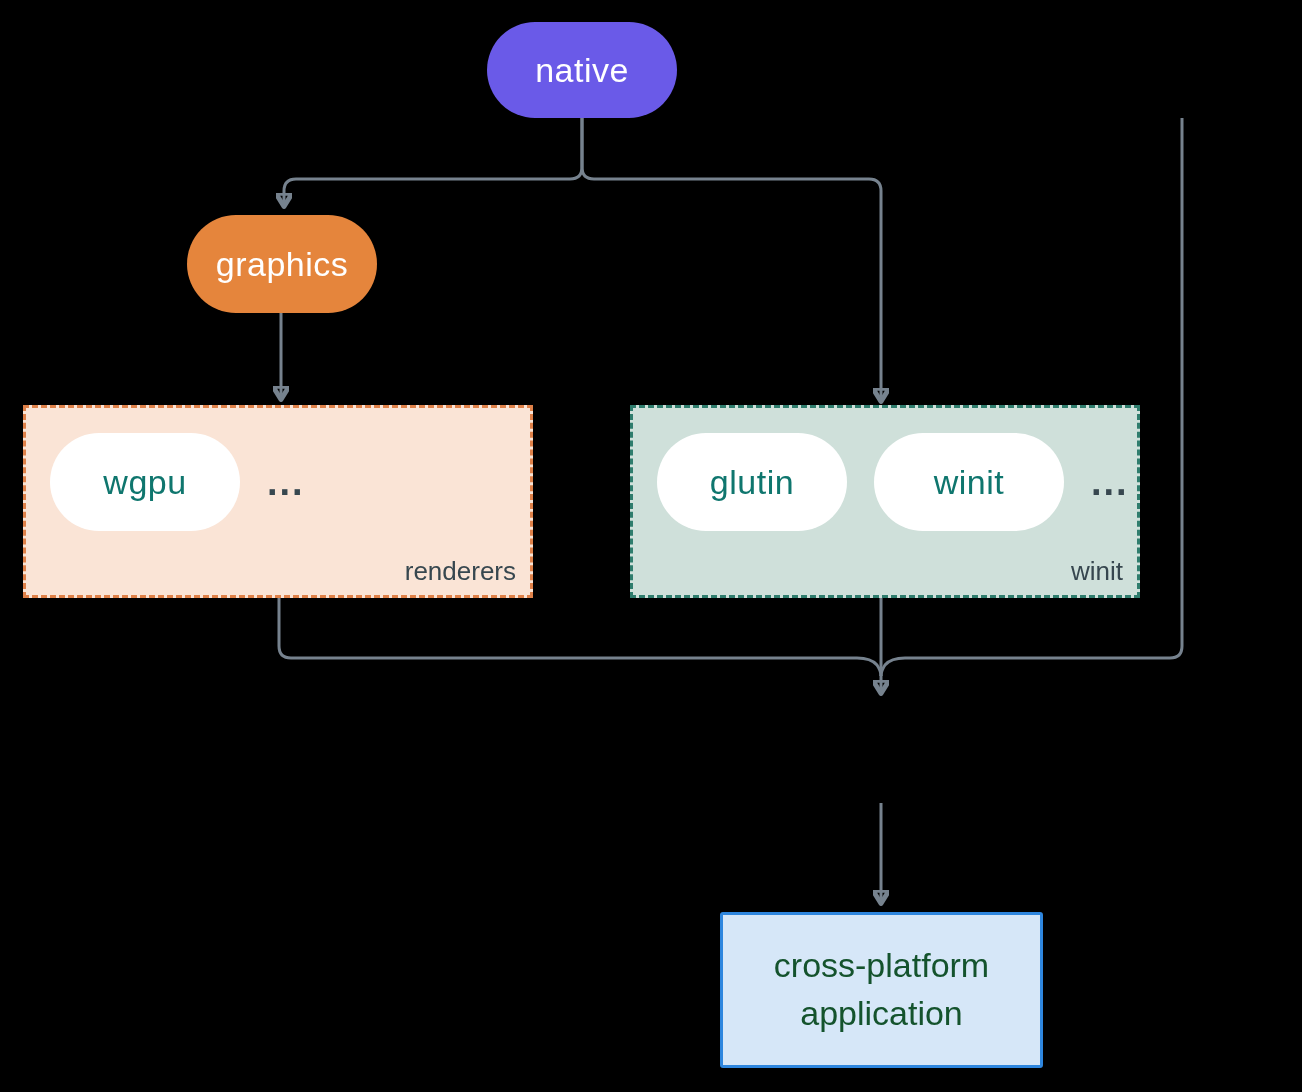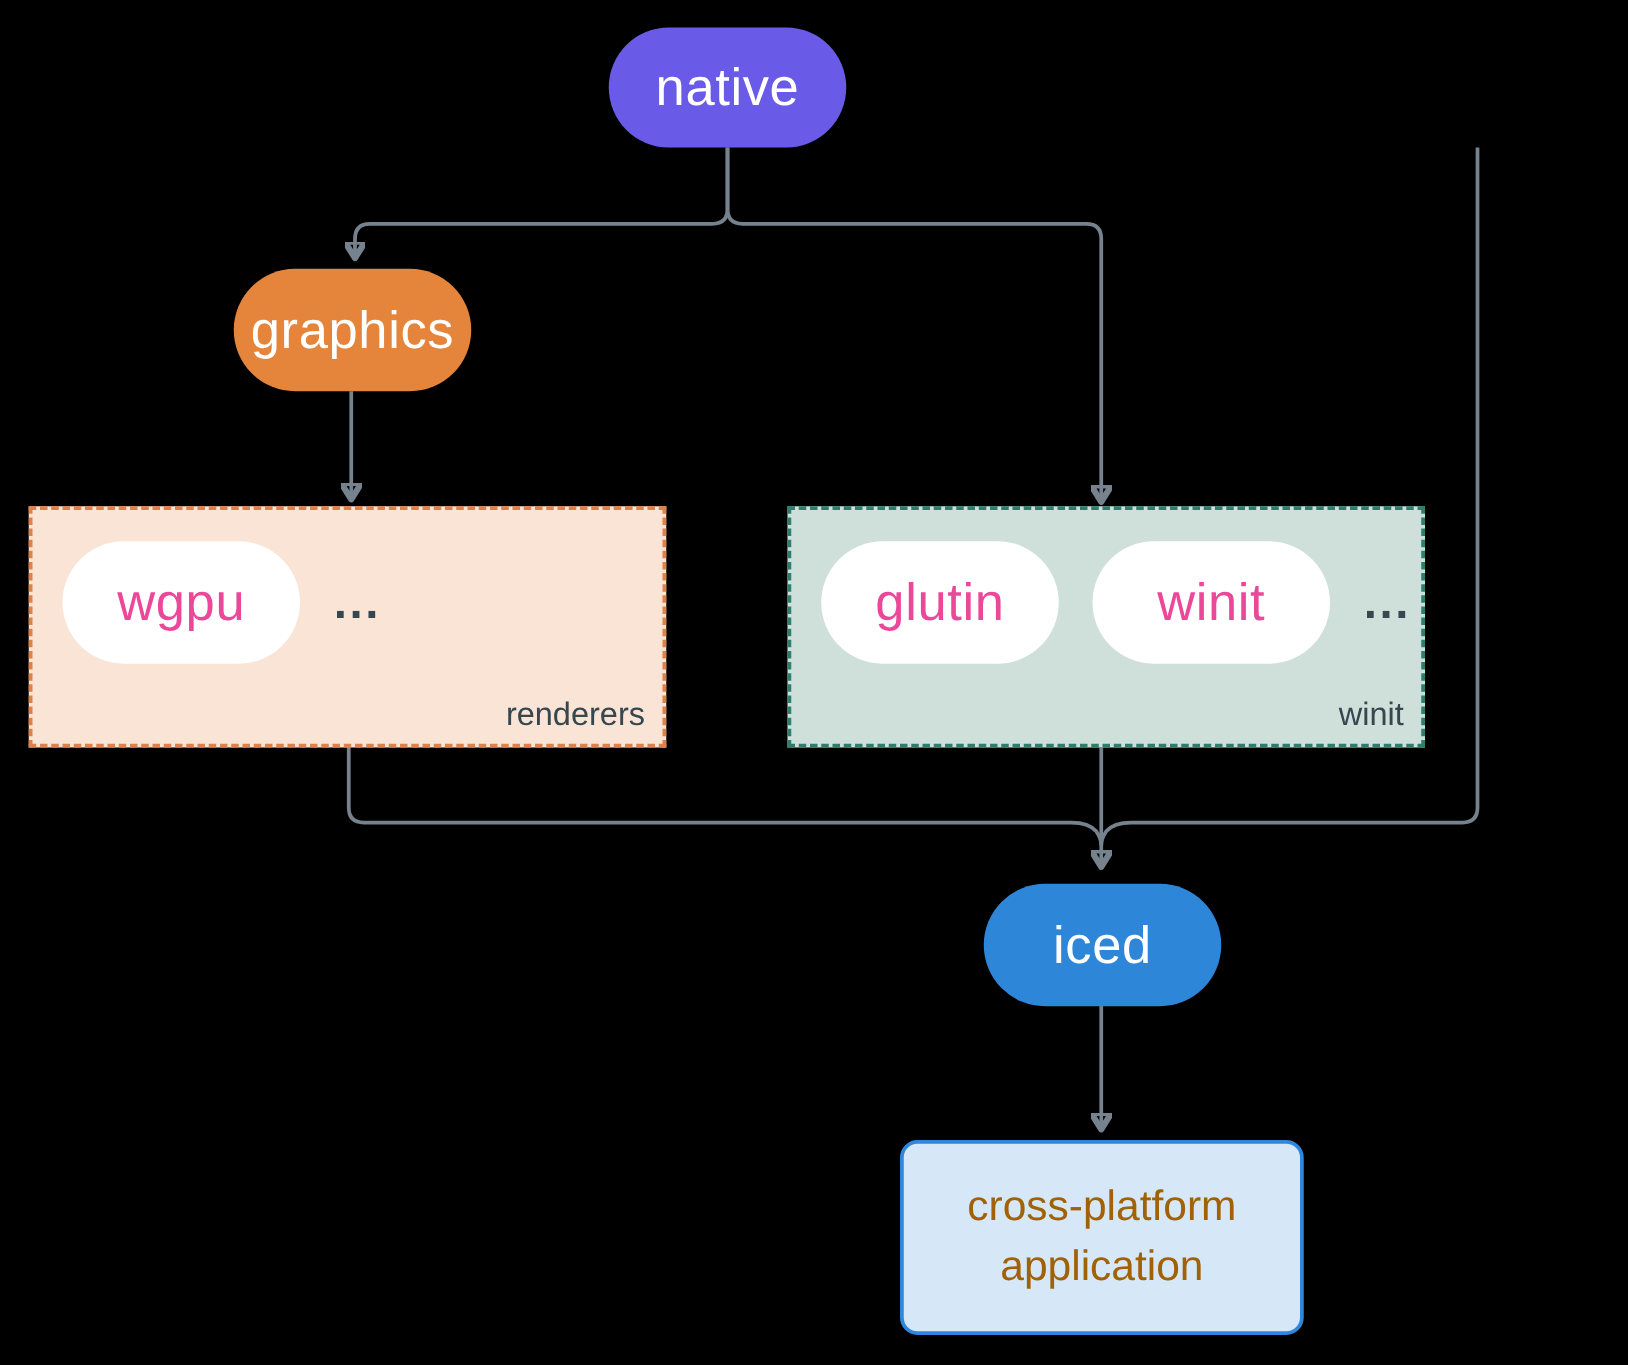--- a/index.html
+++ b/index.html
@@ -28,28 +28,28 @@
     stroke-linejoin: round;
   }
   .pill {
     position: absolute;
     width: 190px;
     height: 98px;
     border-radius: 49px;
     display: flex;
     align-items: center;
     justify-content: center;
-    font-size: 42px;
+    font-size: 34px;
     letter-spacing: 0.5px;
     color: #ffffff;
   }
   .pill.purple { background: #6A5AE8; }
   .pill.orange { background: #E5853C; }
   .pill.blue   { background: #2E86D8; }
-  .pill.white  { background: #ffffff; color: #ec4899; position: relative; flex: 0 0 190px; }
+  .pill.white  { background: #ffffff; color: #0f766e; position: relative; flex: 0 0 190px; }
 
   .group {
     position: absolute;
     width: 504px;
     height: 187px;
     border: 3px dashed;
     box-sizing: content-box;
   }
   .group.renderers { background: #FAE4D6; border-color: #DF8149; }
   .group.shells    { background: #CFE0DA; border-color: #2F7D6D; }
@@ -76,26 +76,26 @@
     margin-left: 20px;
   }
   .app-box {
     position: absolute;
     left: 720px;
     top: 912px;
     width: 317px;
     height: 150px;
     background: #D6E7F8;
     border: 3px solid #2E86DE;
-    border-radius: 14px;
+    border-radius: 3px;
     display: flex;
     align-items: center;
     justify-content: center;
     text-align: center;
-    color: #a16207;
+    color: #14532d;
     font-size: 34px;
     line-height: 1.4;
   }
   .app-box .label { width: 260px; }
 </style>
 </head>
 <body>
 
 <div class="canvas">
 
@@ -139,21 +139,18 @@
         <span>glutin</span>
       </div>
       <div class="pill white">
         <span>winit</span>
       </div>
       <div class="ellipsis">...</div>
     </div>
     <div class="group-label">winit</div>
   </div>
 
-  <div class="pill blue" style="left:787px; top:707px;">
-    <span>iced</span>
-  </div>
 
   <div class="app-box">
     <div class="label">cross-platform application</div>
   </div>
 
 </div>
 
 </body></html>

